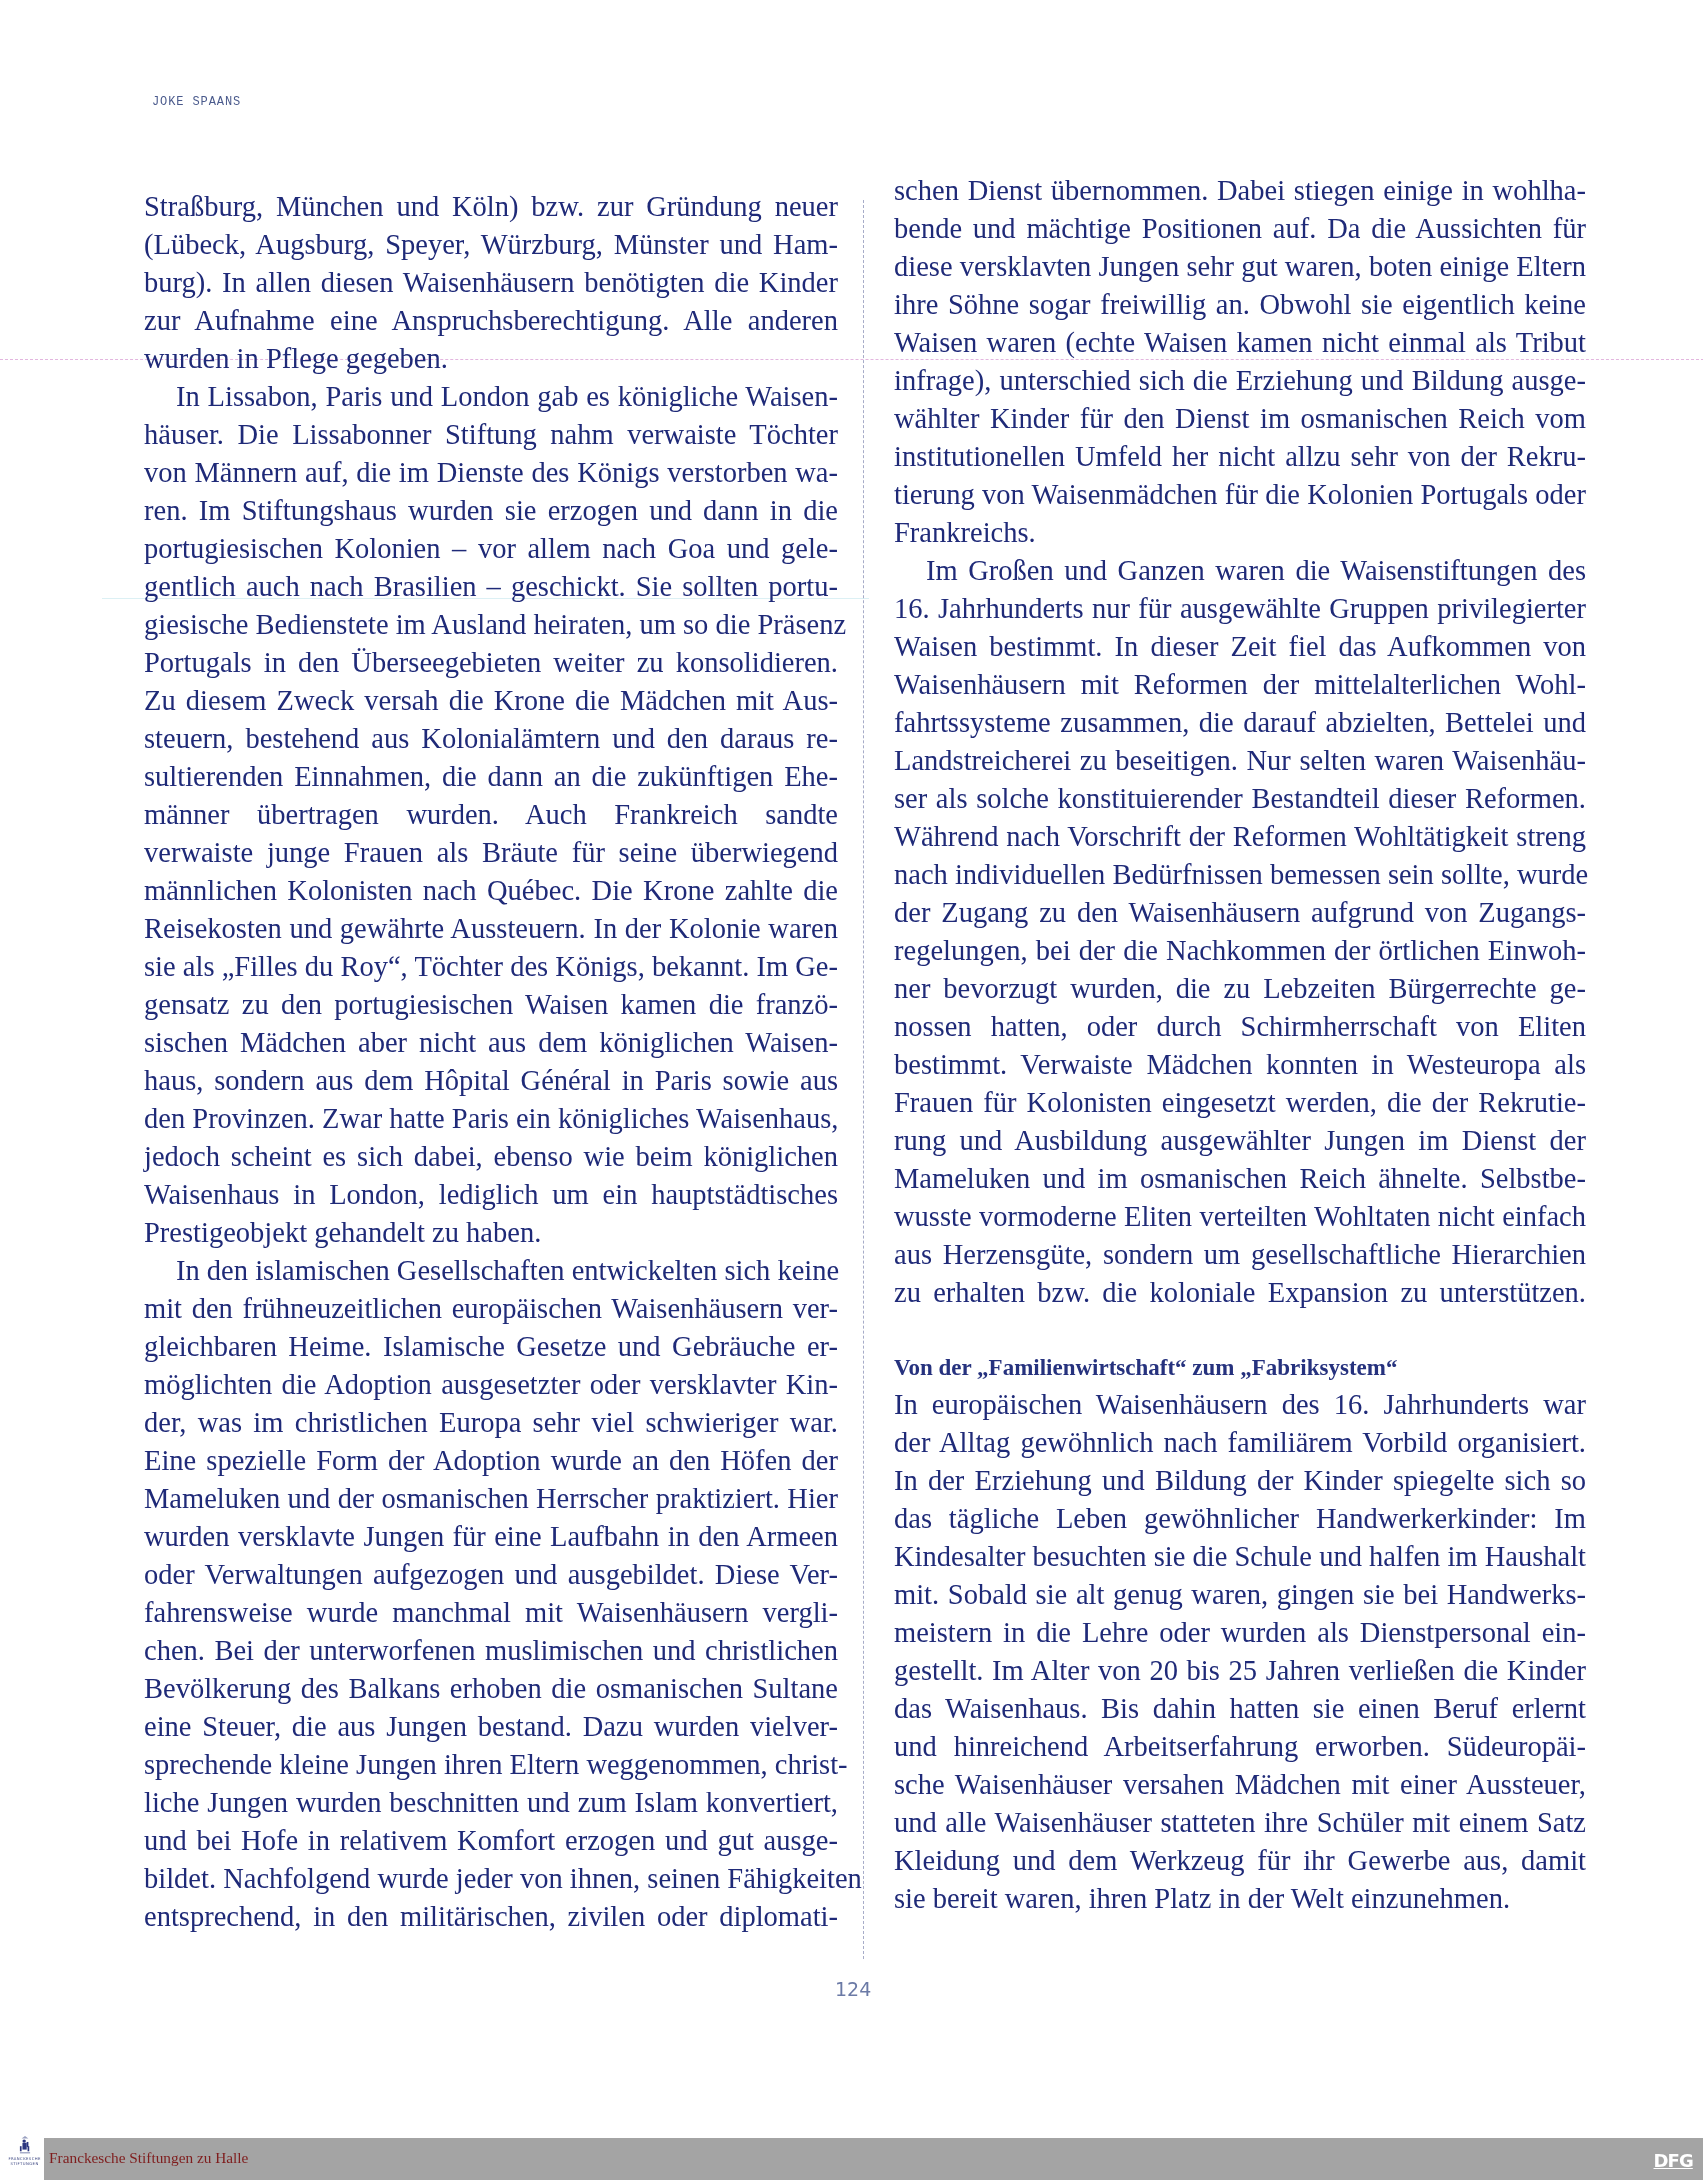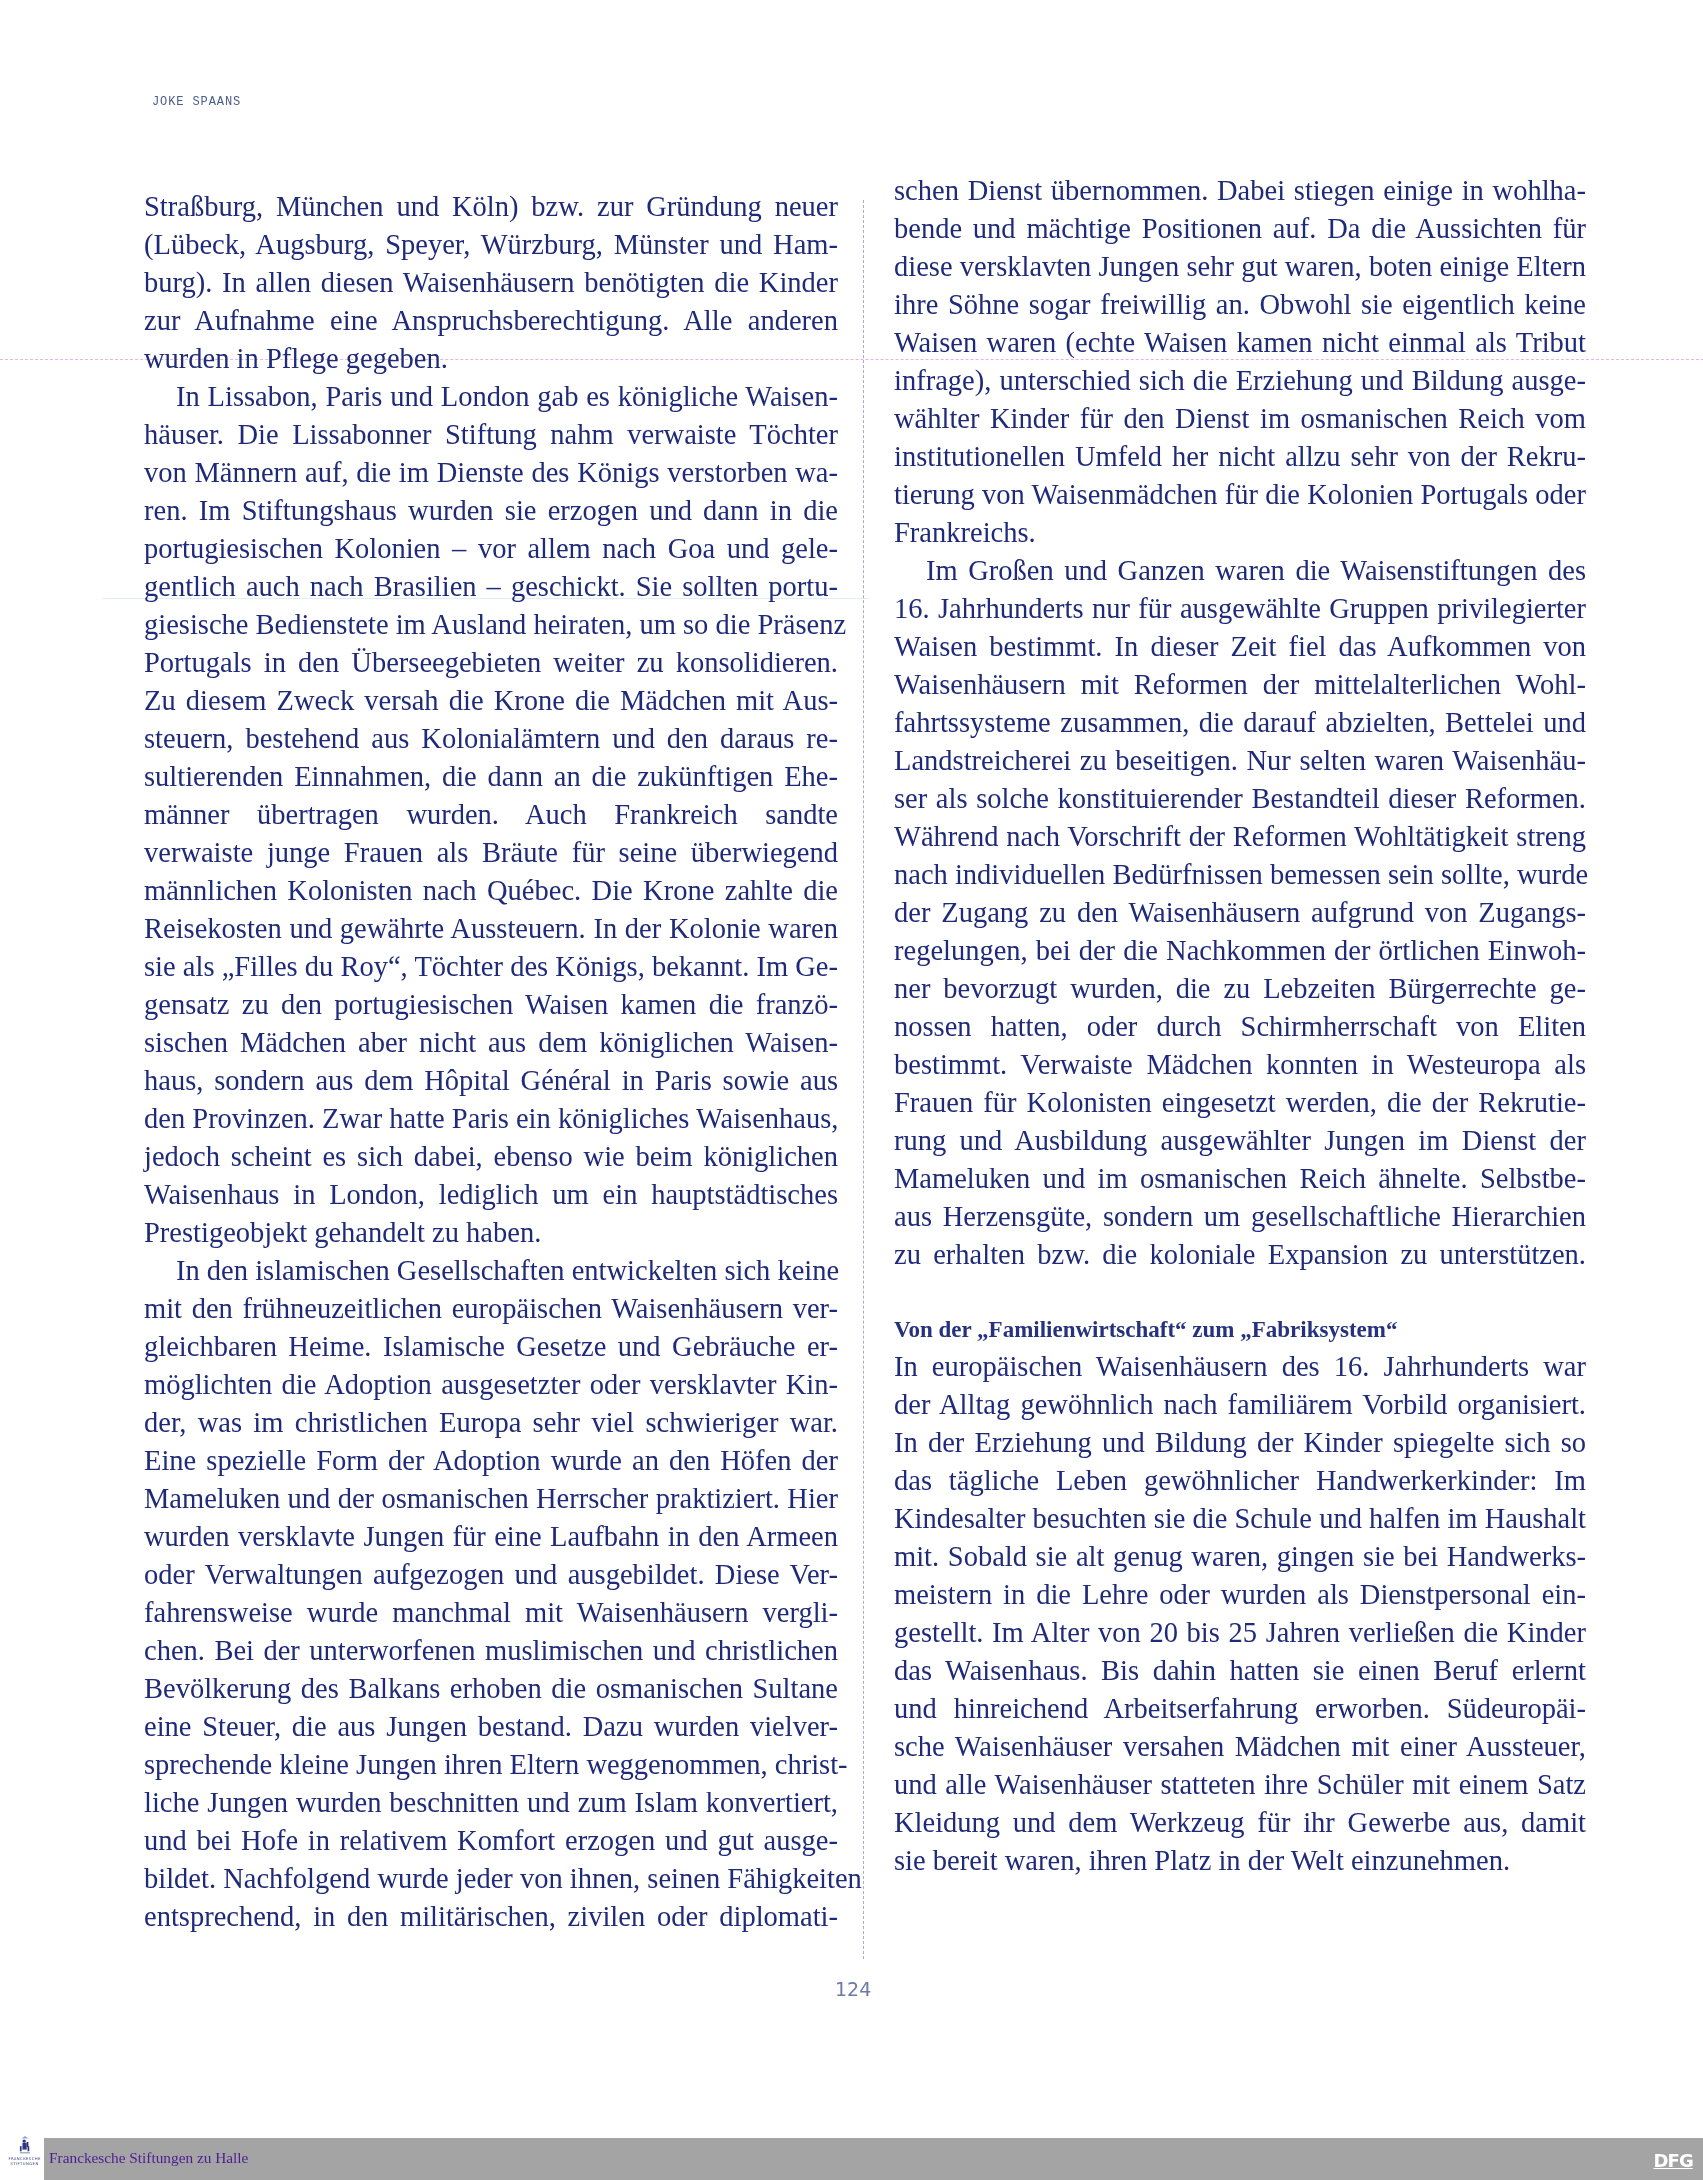--- a/index.html
+++ b/index.html
@@ -45,21 +45,21 @@
   .page-number {
     position: absolute; left: 835px; top: 1978px; width: 51px; text-align: left;
     font-family: "DejaVu Sans", sans-serif; font-size: 19px; color: #6b7aa6;
   }
   .footer-bar {
     position: absolute; left: 44px; top: 2138px; width: 1659px; height: 43px;
     background: #a4a4a4;
   }
   .footer-text {
     position: absolute; left: 5.1px; top: 11px;
-    font-family: "Liberation Serif", serif; font-size: 15.3px; color: #4c1d95;
+    font-family: "Liberation Serif", serif; font-size: 15.3px; color: #7f1d1d;
   }
   .dfg-logo {
     position: absolute; right: 10.2px; top: 12px;
     font-family: "DejaVu Sans", sans-serif; font-weight: bold; font-size: 18px;
     color: #ffffff; letter-spacing: -0.9px; text-decoration: underline;
   }
   .inst-logo {
     position: absolute; left: 5.1px; top: 2134px; width: 39px; height: 44px;
     text-align: center;
   }
@@ -152,20 +152,21 @@
       <span class="line">Während nach Vorschrift der Reformen Wohltätigkeit streng</span>
       <span class="line">nach individuellen Bedürfnissen bemessen sein sollte, wurde</span>
       <span class="line">der Zugang zu den Waisenhäusern aufgrund von Zugangs-</span>
       <span class="line">regelungen, bei der die Nachkommen der örtlichen Einwoh-</span>
       <span class="line">ner bevorzugt wurden, die zu Lebzeiten Bürgerrechte ge-</span>
       <span class="line">nossen hatten, oder durch Schirmherrschaft von Eliten</span>
       <span class="line">bestimmt. Verwaiste Mädchen konnten in Westeuropa als</span>
       <span class="line">Frauen für Kolonisten eingesetzt werden, die der Rekrutie-</span>
       <span class="line">rung und Ausbildung ausgewählter Jungen im Dienst der</span>
       <span class="line">Mameluken und im osmanischen Reich ähnelte. Selbstbe-</span>
+      <span class="line">wusste vormoderne Eliten verteilten Wohltaten nicht einfach</span>
       <span class="line">aus Herzensgüte, sondern um gesellschaftliche Hierarchien</span>
       <span class="line">zu erhalten bzw. die koloniale Expansion zu unterstützen.</span>
     </div>
   <span class="heading">Von der „Familienwirtschaft“ zum „Fabriksystem“</span>
   <div id="col-right-b">
       <span class="line">In europäischen Waisenhäusern des 16. Jahrhunderts war</span>
       <span class="line">der Alltag gewöhnlich nach familiärem Vorbild organisiert.</span>
       <span class="line">In der Erziehung und Bildung der Kinder spiegelte sich so</span>
       <span class="line">das tägliche Leben gewöhnlicher Handwerkerkinder: Im</span>
       <span class="line">Kindesalter besuchten sie die Schule und halfen im Haushalt</span>

